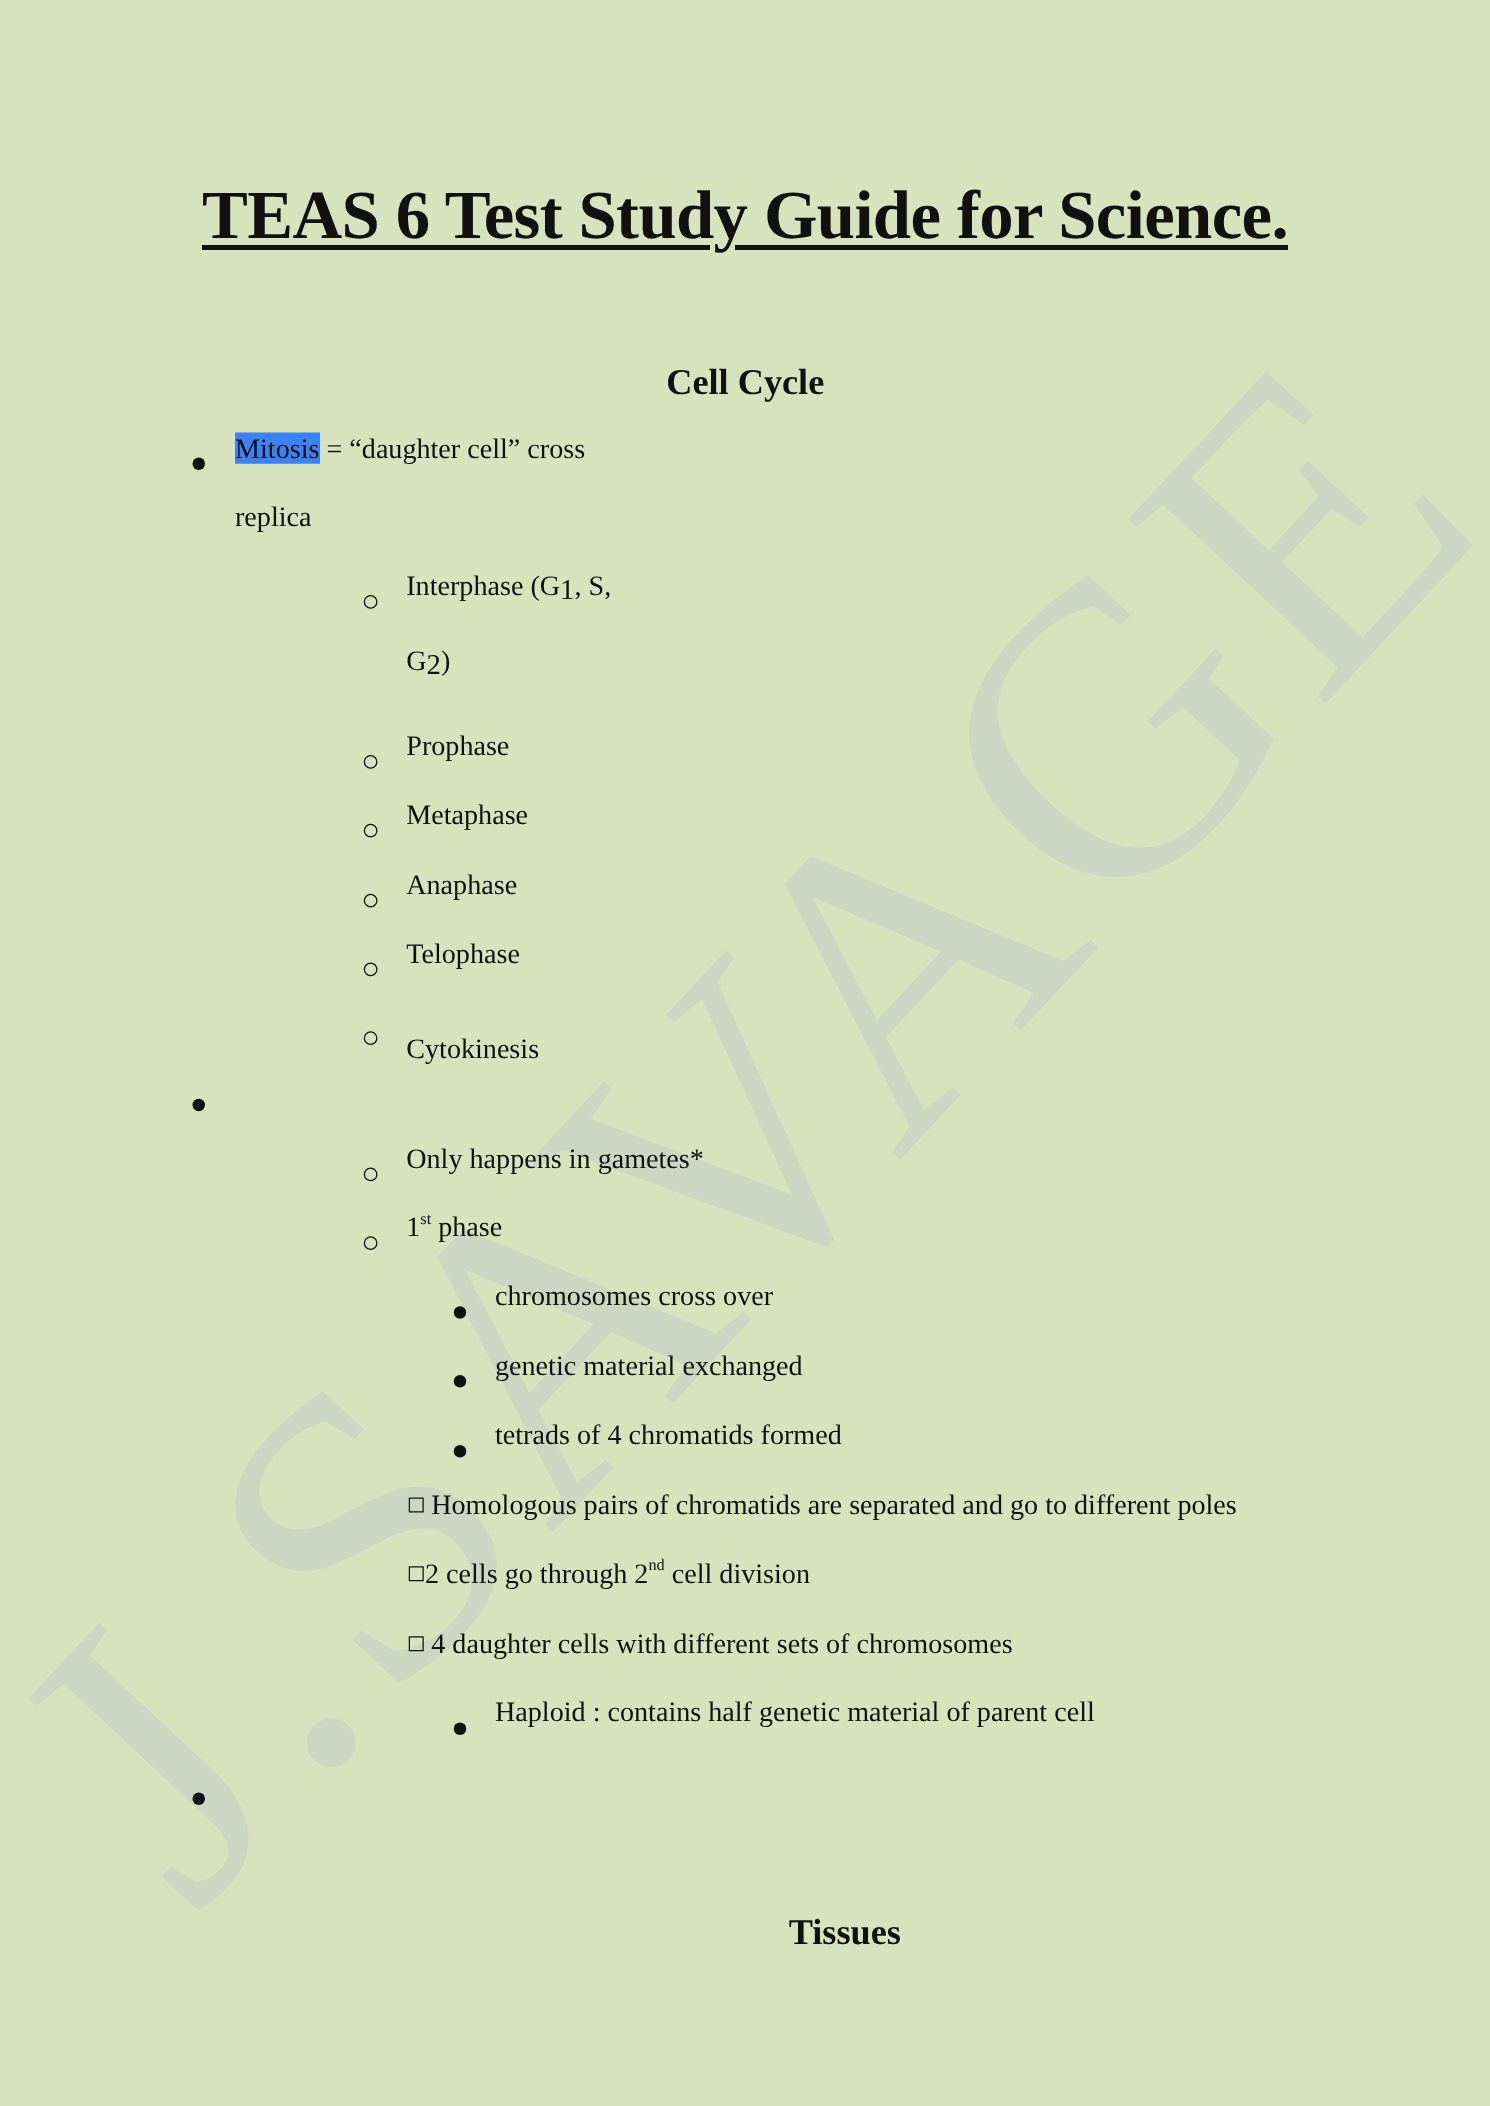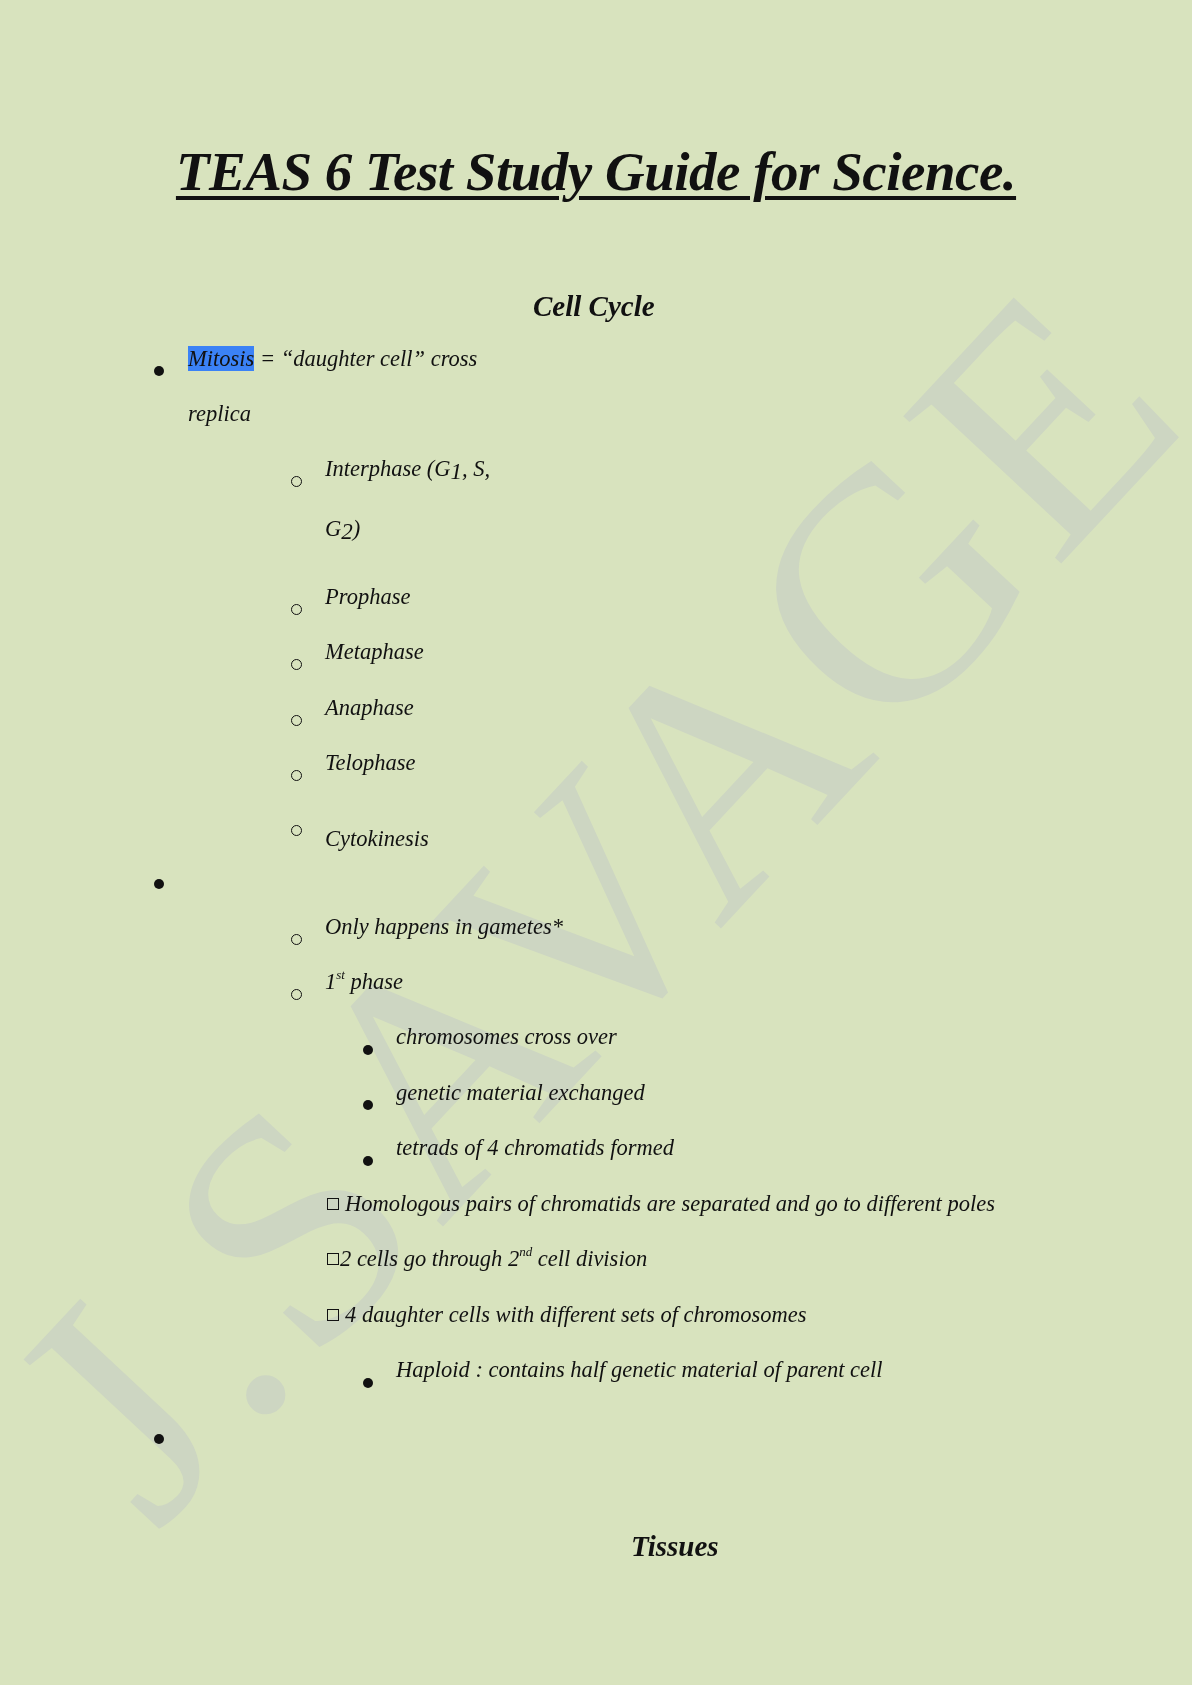--- a/index.html
+++ b/index.html
@@ -15,21 +15,21 @@
     left: 595px; top: 900px;
     transform: translate(-50%, -50%) rotate(-47deg);
     font-size: 330px;
     color: #cdd6c2;
     white-space: nowrap;
     letter-spacing: 8px;
     z-index: 0;
     pointer-events: none;
     font-family: "Liberation Serif", serif;
   }
-  .page { position: absolute; left: 0; top: 0; width: 1192px; height: 1455px; z-index: 1; font-style: italic; }
+  .page { position: absolute; left: 0; top: 0; width: 1192px; height: 1455px; z-index: 1; }
   .title {
     position: absolute; top: 140px; left: 0; width: 1192px;
     text-align: center; font-weight: bold; font-size: 55px;
     letter-spacing: -0.5px;
   }
   .title span { text-decoration: underline; text-decoration-thickness: 4px; text-underline-offset: 6px; }
   .h2 { position: absolute; font-weight: bold; font-size: 29px; }
   .line { position: absolute; font-size: 22.5px; white-space: nowrap; }
   .bul { position: absolute; font-size: 22px; }
   .dot { display:inline-block; width: 10px; height: 10px; border-radius: 50%; background: #111; }

